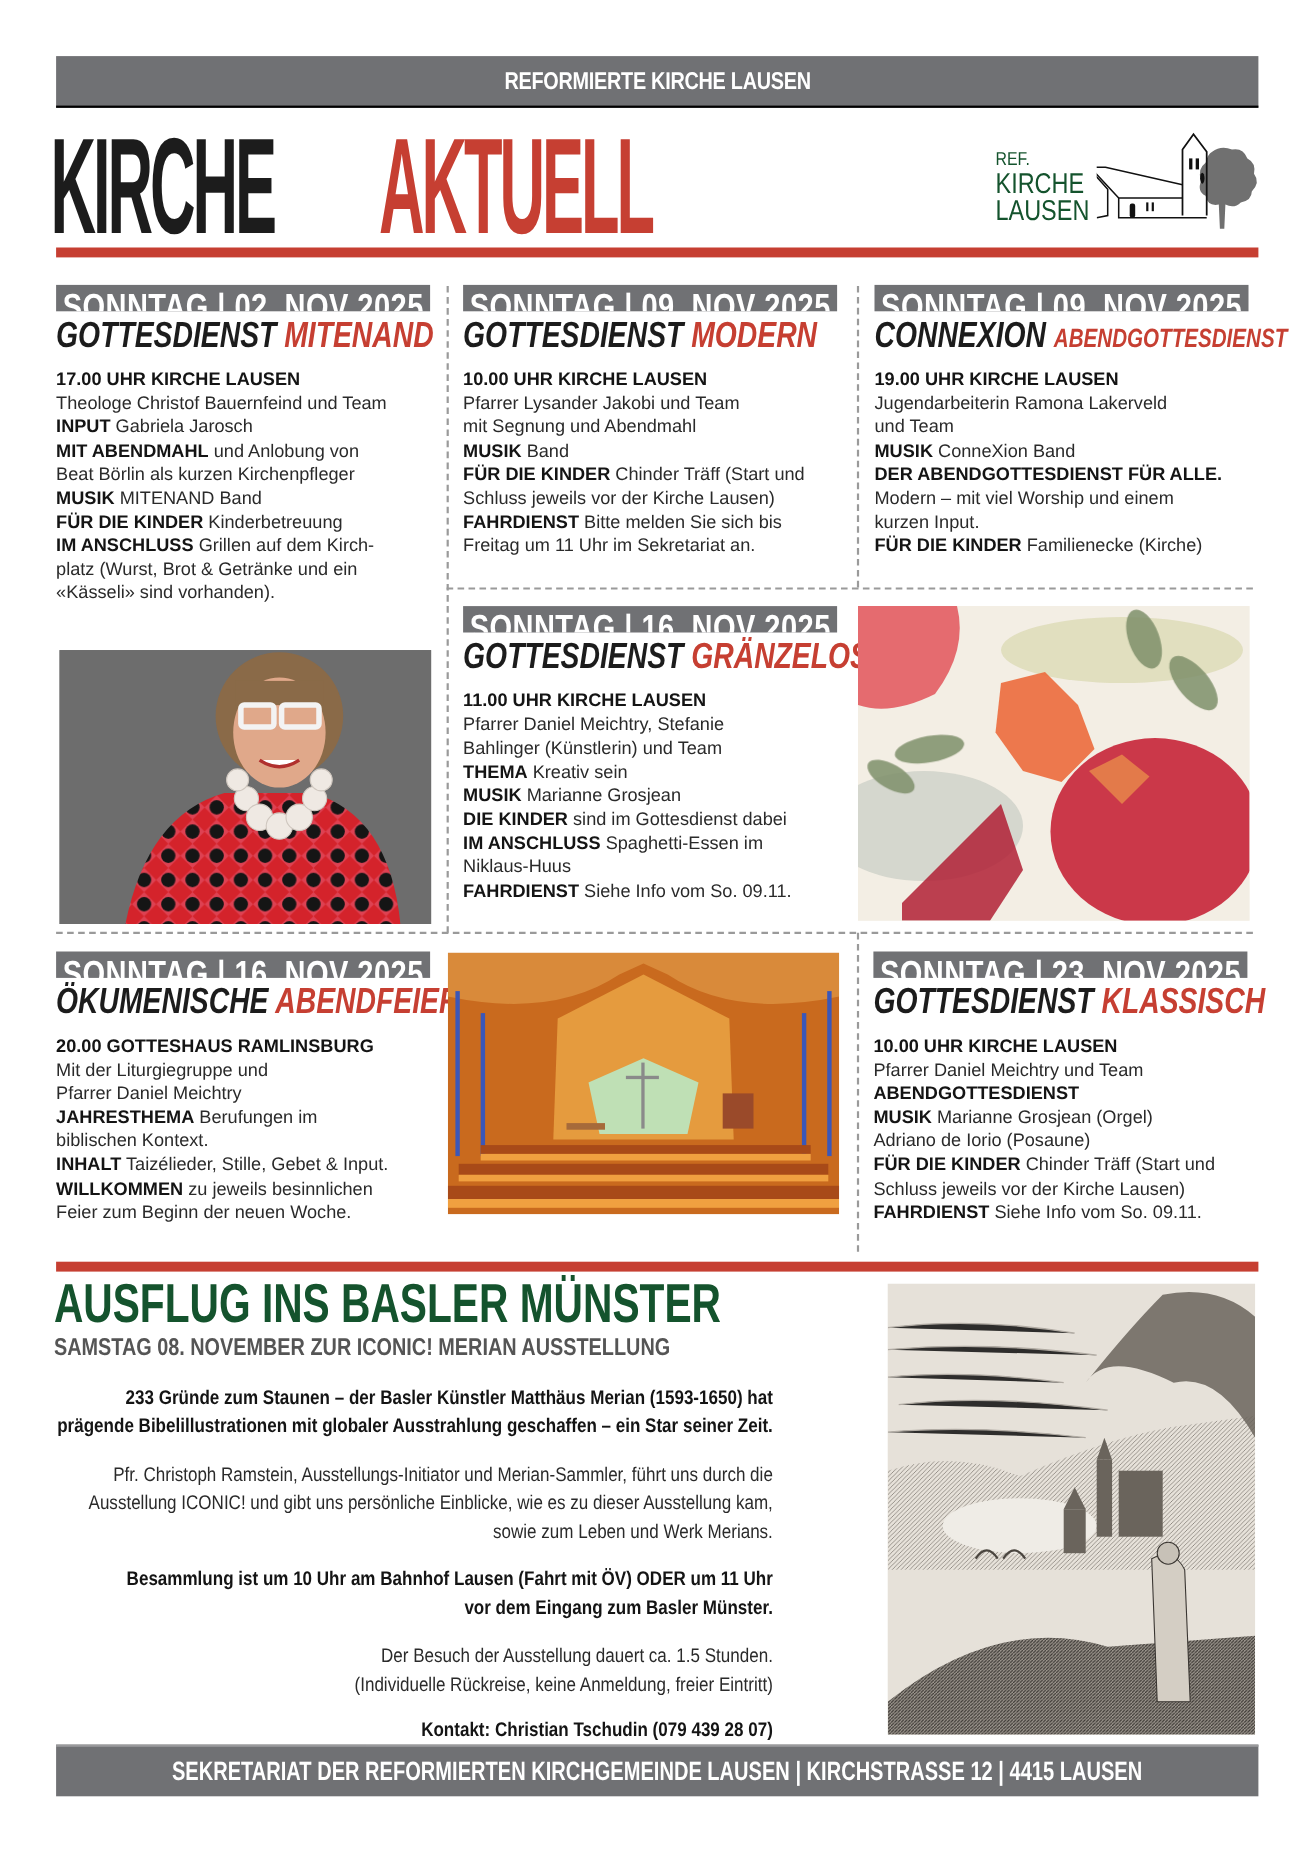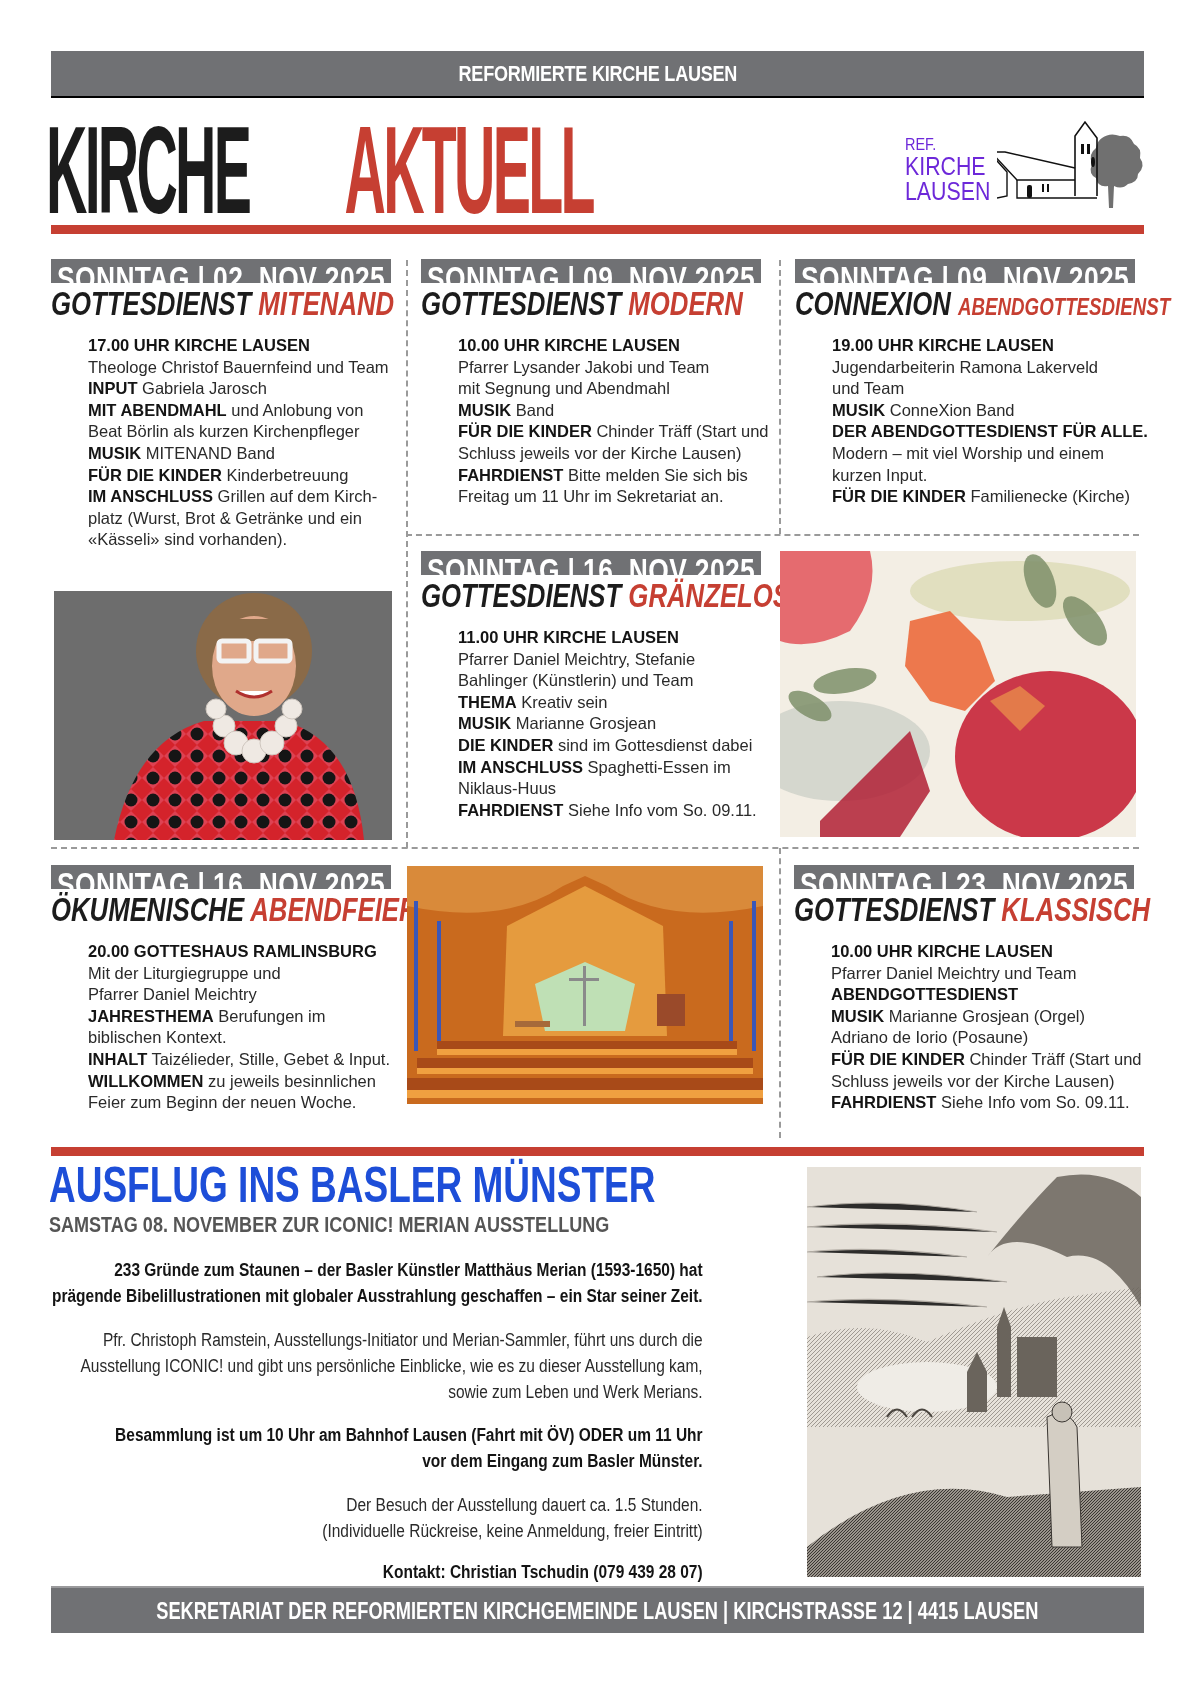--- a/index.html
+++ b/index.html
@@ -15,46 +15,46 @@
   
   .masthead { left: 46px; top: 108px; height: 110px; display: flex; align-items: flex-end; }
   .masthead span { font-family: "Liberation Sans", sans-serif; font-weight: bold; font-size: 124px; line-height: 96px; letter-spacing: -6px; transform: scaleX(0.68); transform-origin: left bottom; display: inline-block; white-space: nowrap; }
   .mh-black { color: #1c1c1c; }
   .mh-red { color: #c63f32; }
 
   .red-rule { left: 51px; width: 1093px; height: 9px; background: #c63f32; }
 
   
   .logo { left: 905px; top: 110px; width: 240px; height: 100px; }
-  .logo-text { position: absolute; left: 0; top: 26px; font-family: "Liberation Sans", sans-serif; color: #6d28d9; }
+  .logo-text { position: absolute; left: 0; top: 26px; font-family: "Liberation Sans", sans-serif; color: #14532d; }
   .logo-text .ref { font-size: 17px; line-height: 18px; display:block; transform: scaleX(0.85); transform-origin: left; }
   .logo-text .big { font-size: 26px; line-height: 25px; display:block; transform: scaleX(0.82); transform-origin: left; }
 
   
   .event { position: absolute; }
   .date-bar { height: 24px; background: #707174; color: #fff; font-family: "Liberation Sans", sans-serif; font-weight: bold; font-size: 33px; line-height: 40px; padding-left: 6px; white-space: nowrap; overflow: hidden; }
   .date-bar span { display: inline-block; transform: scaleX(0.80); transform-origin: left center; letter-spacing: 0.5px; }
   .ev-title { margin-top: 2px; height: 38px; font-family: "Liberation Sans", sans-serif; font-weight: bold; font-size: 33px; line-height: 38px; white-space: nowrap; font-style: italic; }
   .ev-title .inner { display: inline-block; transform: scaleX(0.78); transform-origin: left center; }
   .ev-title .t1 { color: #1c1c1c; }
   .ev-title .t2 { color: #c63f32; }
   .ev-title .t2.small { font-size: 24px; }
   .ev-body { margin-top: 12px; font-family: "Liberation Sans", sans-serif; font-size: 16.5px; line-height: 21.6px; color: #2a2a2a; }
-  .ev-body .line { white-space: nowrap; display: block; margin-left: 37px; }
+  .ev-body .line { white-space: nowrap; display: block; }
   .ev-body b { font-weight: bold; color: #141414; }
 
   
   .dash-h { position: absolute; height: 0; border-top: 2px dashed #9a9a9a; }
   .dash-v { position: absolute; width: 0; border-left: 2px dashed #9a9a9a; }
 
   
   .img { position: absolute; overflow: hidden; }
 
   
-  .aus-title { left: 49px; top: 1160px; font-family: "Liberation Sans", sans-serif; font-weight: bold; font-size: 50px; line-height: 50px; color: #1d4ed8; white-space: nowrap; }
+  .aus-title { left: 49px; top: 1160px; font-family: "Liberation Sans", sans-serif; font-weight: bold; font-size: 50px; line-height: 50px; color: #14532d; white-space: nowrap; }
   .aus-title span { display:inline-block; transform: scaleX(0.74); transform-origin: left center; }
   .aus-sub { left: 49px; top: 1212px; font-family: "Liberation Sans", sans-serif; font-weight: bold; font-size: 22px; color: #555; white-space: nowrap; }
   .aus-sub span { display:inline-block; transform: scaleX(0.82); transform-origin: left center; }
   .aus-p { left: 49px; width: 760px; font-family: "Liberation Sans", sans-serif; font-size: 18px; line-height: 26px; color: #2a2a2a; white-space: nowrap; text-align: right; }
   .aus-p .line { display:block; transform: scaleX(0.86); transform-origin: left center; }
   .aus-p.bold { font-weight: bold; color: #141414; }
 
   
   .footer { left: 51px; top: 1586px; width: 1093px; height: 47px; background: #707174; border-top: 2px solid #9a9a9c; display: flex; align-items: center; justify-content: center; }
   .footer span { color: #fff; font-family: "Liberation Sans", sans-serif; font-weight: bold; font-size: 24px; display: inline-block; transform: scaleX(0.76); white-space: nowrap; }

